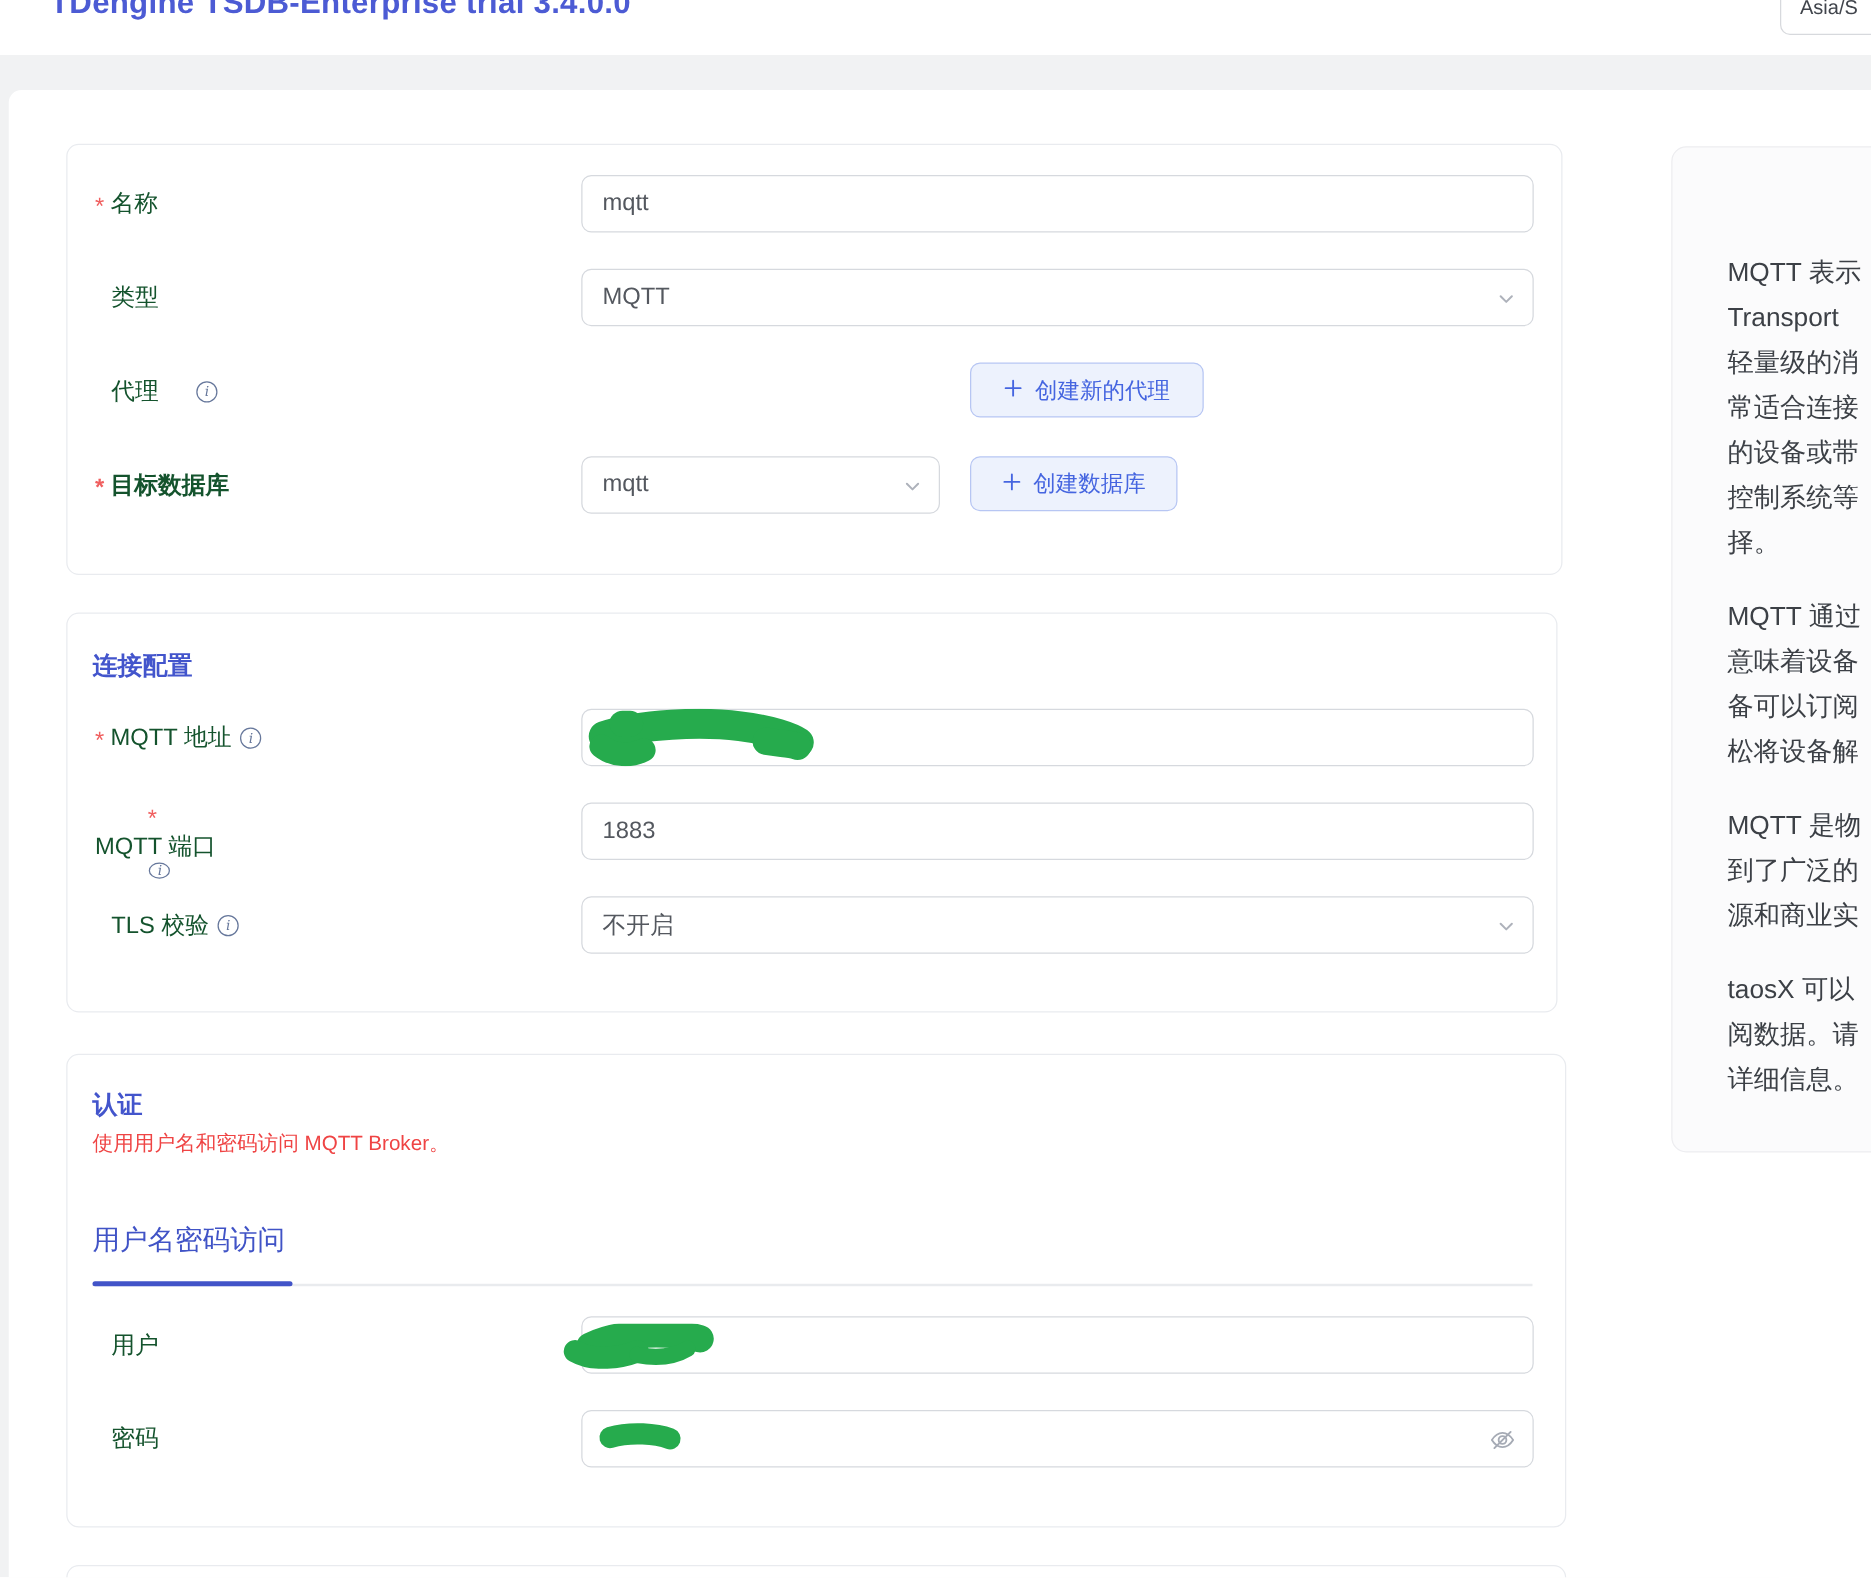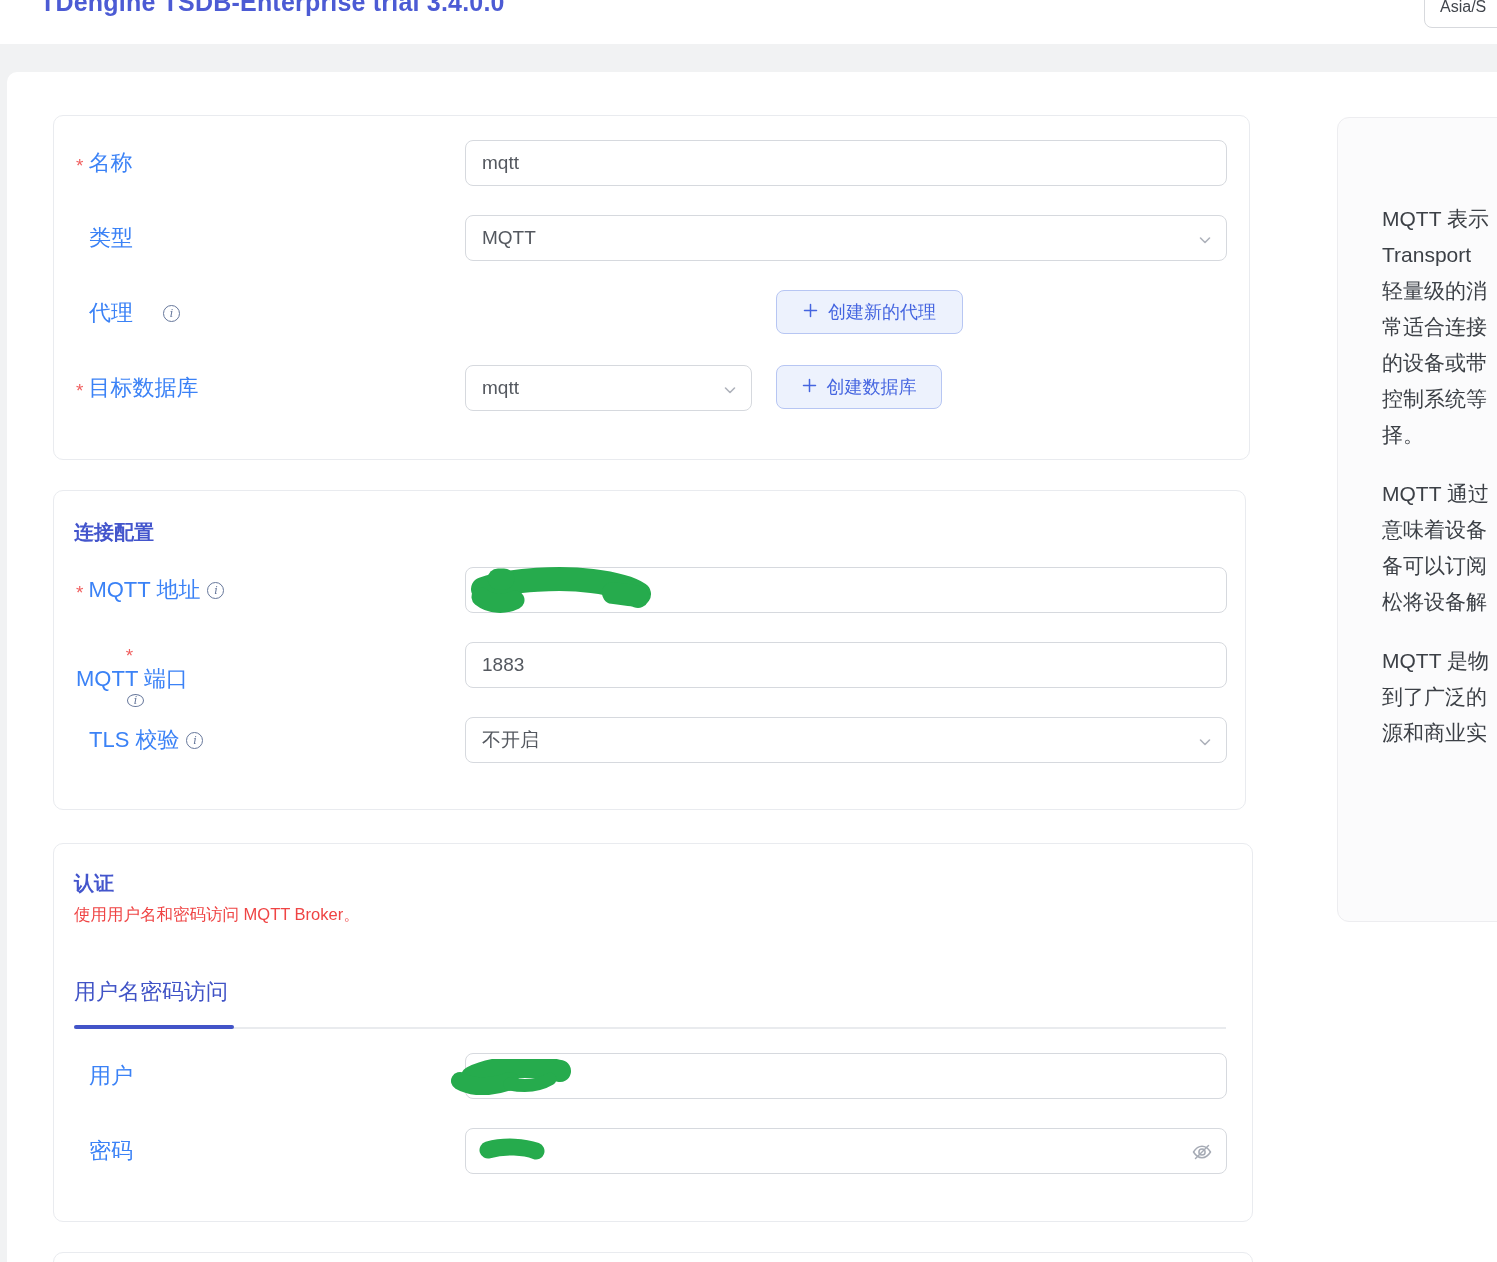--- a/index.html
+++ b/index.html
@@ -20,21 +20,21 @@
 
   .card { position:absolute; background:#fff; border:1px solid #e9ebef; border-radius:10px; }
   #card-basic { left:53px; top:115px; width:1197px; height:345px; }
   #card-conn  { left:53px; top:490px; width:1193px; height:320px; }
   #card-auth  { left:53px; top:843px; width:1200px; height:379px; }
   #card-next  { left:53px; top:1252px; width:1200px; height:60px; }
   #help-panel { position:absolute; left:1337px; top:117px; width:330px; height:805px;
     background:#fbfbfc; border:1px solid #ededf0; border-radius:12px; }
 
   .field-label { position:absolute; height:46px; display:flex; align-items:center;
-    font-size:22px; color:#3b82f6; font-weight:500; white-space:nowrap; }
+    font-size:19px; color:#14532d; font-weight:500; white-space:nowrap; }
   .req::before { content:"*"; color:#f05f5f; font-size:19px; margin-right:5px; position:relative; top:3px; }
   .noast { padding-left:13px; }
   .info-icon { display:inline-flex; align-items:center; justify-content:center;
     width:17px; height:17px; border:1.3px solid #66779b; border-radius:50%;
     margin-left:7px; color:#66779b; }
   .info-icon::before { content:"i"; font-family:"DejaVu Serif",serif; font-style:italic;
     font-size:11px; line-height:1; }
 
   .input-wrap { position:absolute; height:46px; }
   .text-input { width:100%; height:100%; border:1px solid #d6d9de; border-radius:8px;
@@ -105,21 +105,21 @@
     </div>
     <div class="btn-light" style="left:722px; top:174px; width:187px;">
       <span>
         <svg width="15" height="15" viewBox="0 0 15 15">
             <path d="M7.5 1.5v12M1.5 7.5h12" stroke="#4565e0" stroke-width="1.5" stroke-linecap="round"></path>
           </svg>
       </span>
       <span>创建新的代理</span>
     </div>
 
-    <div class="field-label req" style="left:22px; top:249px;">
+    <div class="field-label req" style="left:22px; top:249px;font-weight:bold;">
       <span>目标数据库</span>
     </div>
     <div class="select" style="left:411px; top:249px; width:287px;">
       <span>mqtt</span>
       <span class="chev">
         <svg width="16" height="16" viewBox="0 0 16 16">
             <path d="M3.5 6l4.5 4.5L12.5 6" fill="none" stroke="#aeb2bb" stroke-width="1.6" stroke-linecap="round" stroke-linejoin="round"></path>
           </svg>
       </span>
     </div>
@@ -231,15 +231,20 @@
         <div class="help-line">MQTT 通过</div>
         <div class="help-line">意味着设备</div>
         <div class="help-line">备可以订阅</div>
         <div class="help-line">松将设备解</div>
       </div>
       <div class="help-p">
         <div class="help-line">MQTT 是物</div>
         <div class="help-line">到了广泛的</div>
         <div class="help-line">源和商业实</div>
       </div>
+      <div class="help-p">
+        <div class="help-line">taosX 可以</div>
+        <div class="help-line">阅数据。请</div>
+        <div class="help-line">详细信息。</div>
+      </div>
     </div>
   </div>
 </div>
 
 </body></html>

